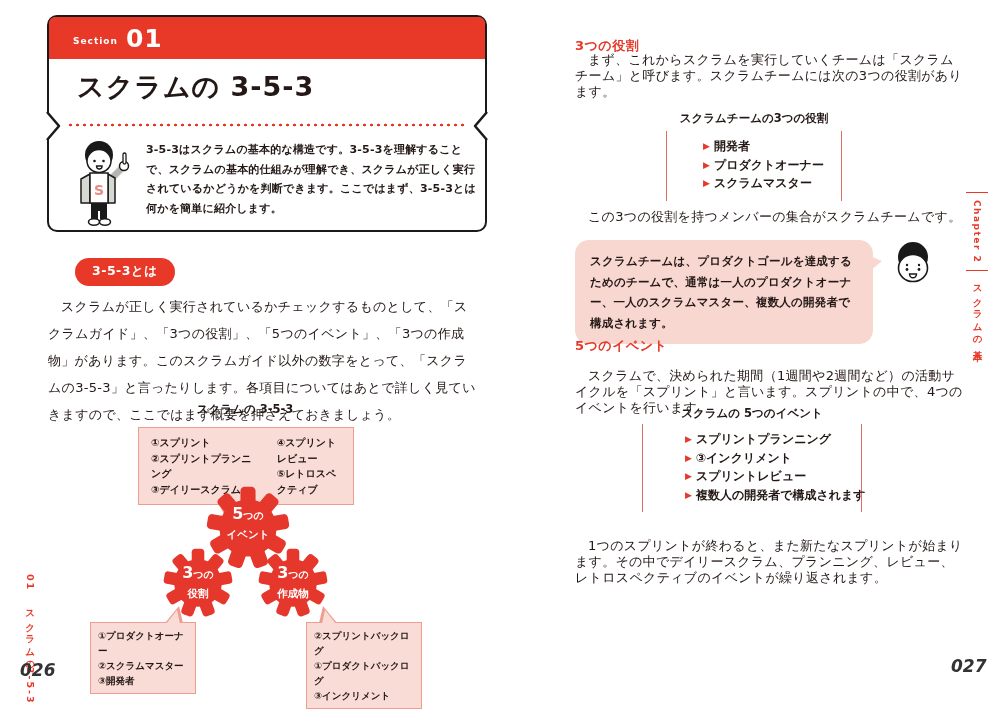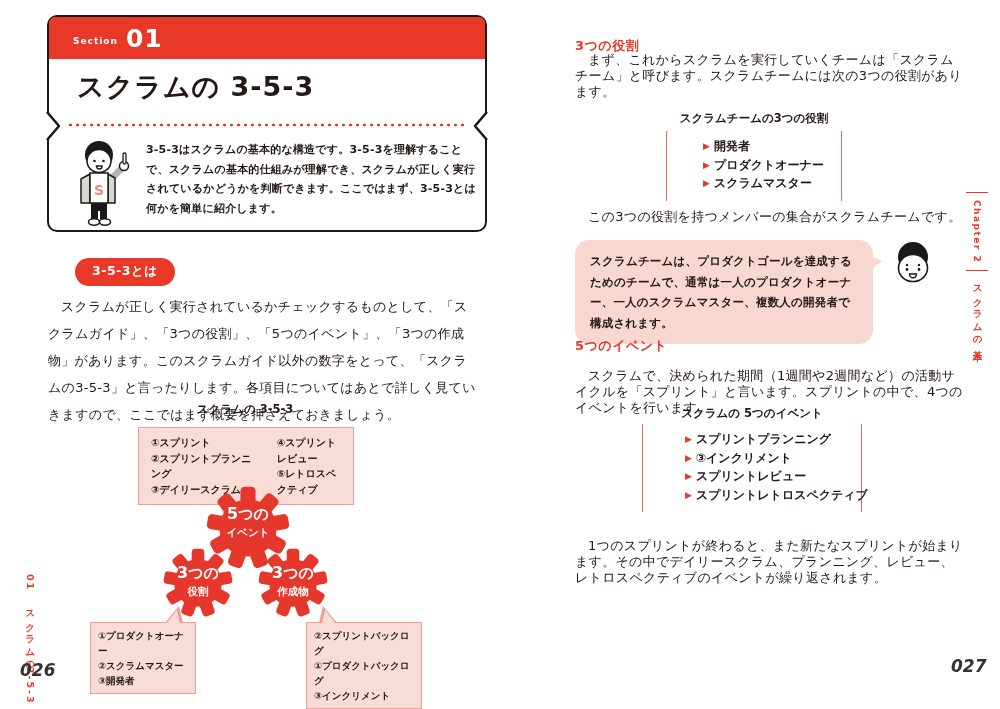--- a/index.html
+++ b/index.html
@@ -51,21 +51,21 @@
     border-right:11px solid transparent; border-left:3px solid transparent; border-bottom:14px solid #fadcd6; }
 
   .gear { position:absolute; color:#e5372b; }
   .gear-top { left:206px; top:486px; width:84px; height:84px; }
   .gear-left { left:163px; top:548px; width:70px; height:70px; }
   .gear-right { left:258px; top:548px; width:70px; height:70px; }
   .gear-label { position:absolute; color:#fff; font-weight:800; text-align:center; line-height:14px; }
   .gl-top { left:206px; top:507px; width:84px; }
   .gl-left { left:163px; top:566px; width:70px; }
   .gl-right { left:258px; top:566px; width:70px; }
-  .gear-label .num { font-size:16px; } .gear-label .small { font-size:15px;margin-top:18px; }
+  .gear-label .num { font-size:16px; } .gear-label .small { font-size:10px;margin-top:18px; }
   .gear-label .line2 { font-size:10.5px; display:block; margin-top:4px; }
 
   
   .v-text { writing-mode:vertical-rl; text-orientation:mixed; }
   .left-tab { position:absolute; left:23px; top:574px; color:#e73828; font-size:9.5px;
     font-weight:800; letter-spacing:2px; }
   .folio { position:absolute; font-size:17px; font-weight:700; font-style:italic; color:#333; }
   .folio-left { left:20px; top:660px; }
   .folio-right { left:951px; top:656px; }
   .right-tab { position:absolute; left:966px; top:192px; display:flex; flex-direction:column;
@@ -242,21 +242,21 @@
     </svg>
 
     <div class="red-heading h-events">5つのイベント</div>
     <div class="body-para p-events">スクラムで、決められた期間（1週間や2週間など）の活動サイクルを「スプリント」と言います。スプリントの中で、4つのイベントを行います。</div>
 
     <div class="list-box-title t-events">スクラムの 5つのイベント</div>
     <div class="list-box b-events">
       <div class="li bullet">スプリントプランニング</div>
       <div class="li bullet">③インクリメント</div>
       <div class="li bullet">スプリントレビュー</div>
-      <div class="li bullet">スプリントレトロスペクティブ</div>
+      <div class="li bullet">複数人の開発者で構成されます</div>
     </div>
 
     <div class="body-para p-final">1つのスプリントが終わると、また新たなスプリントが始まります。その中でデイリースクラム、プランニング、レビュー、レトロスペクティブのイベントが繰り返されます。</div>
   </div>
 
   <div class="right-tab">
     <div class="rule"></div>
     <div class="chap v-text">Chapter 2</div>
     <div class="rule"></div>
     <div class="chap-title v-text">スクラムの基本</div>

